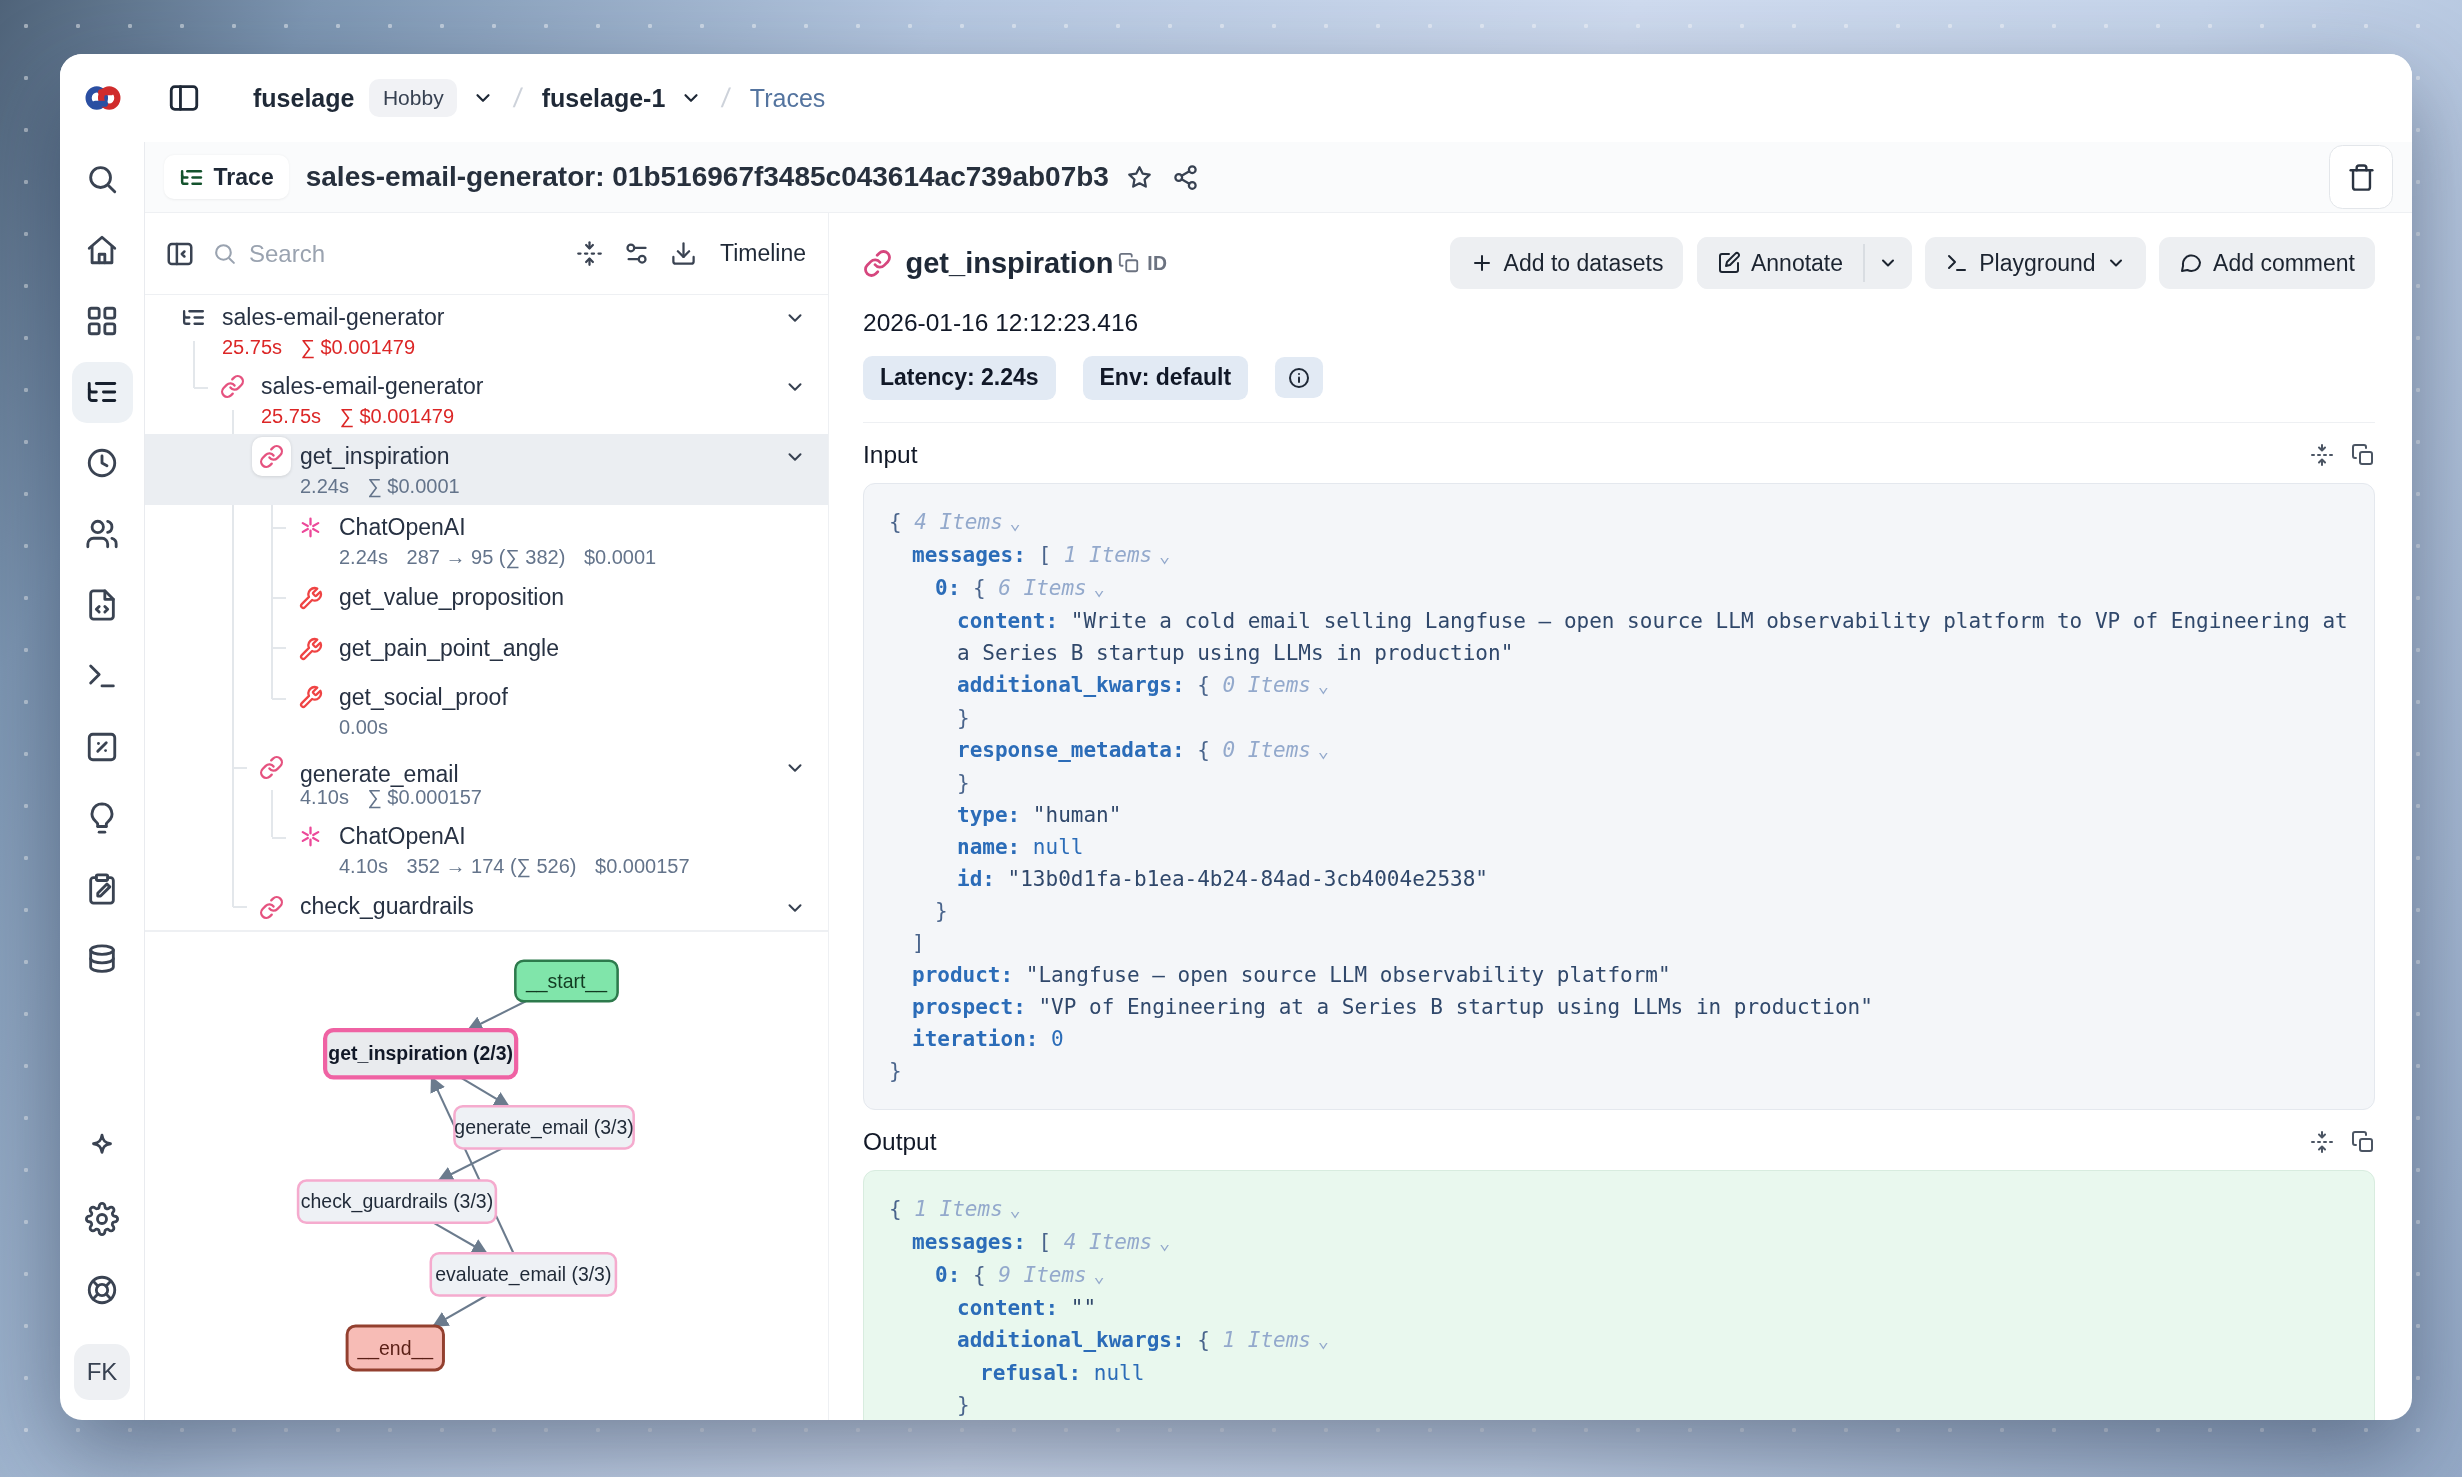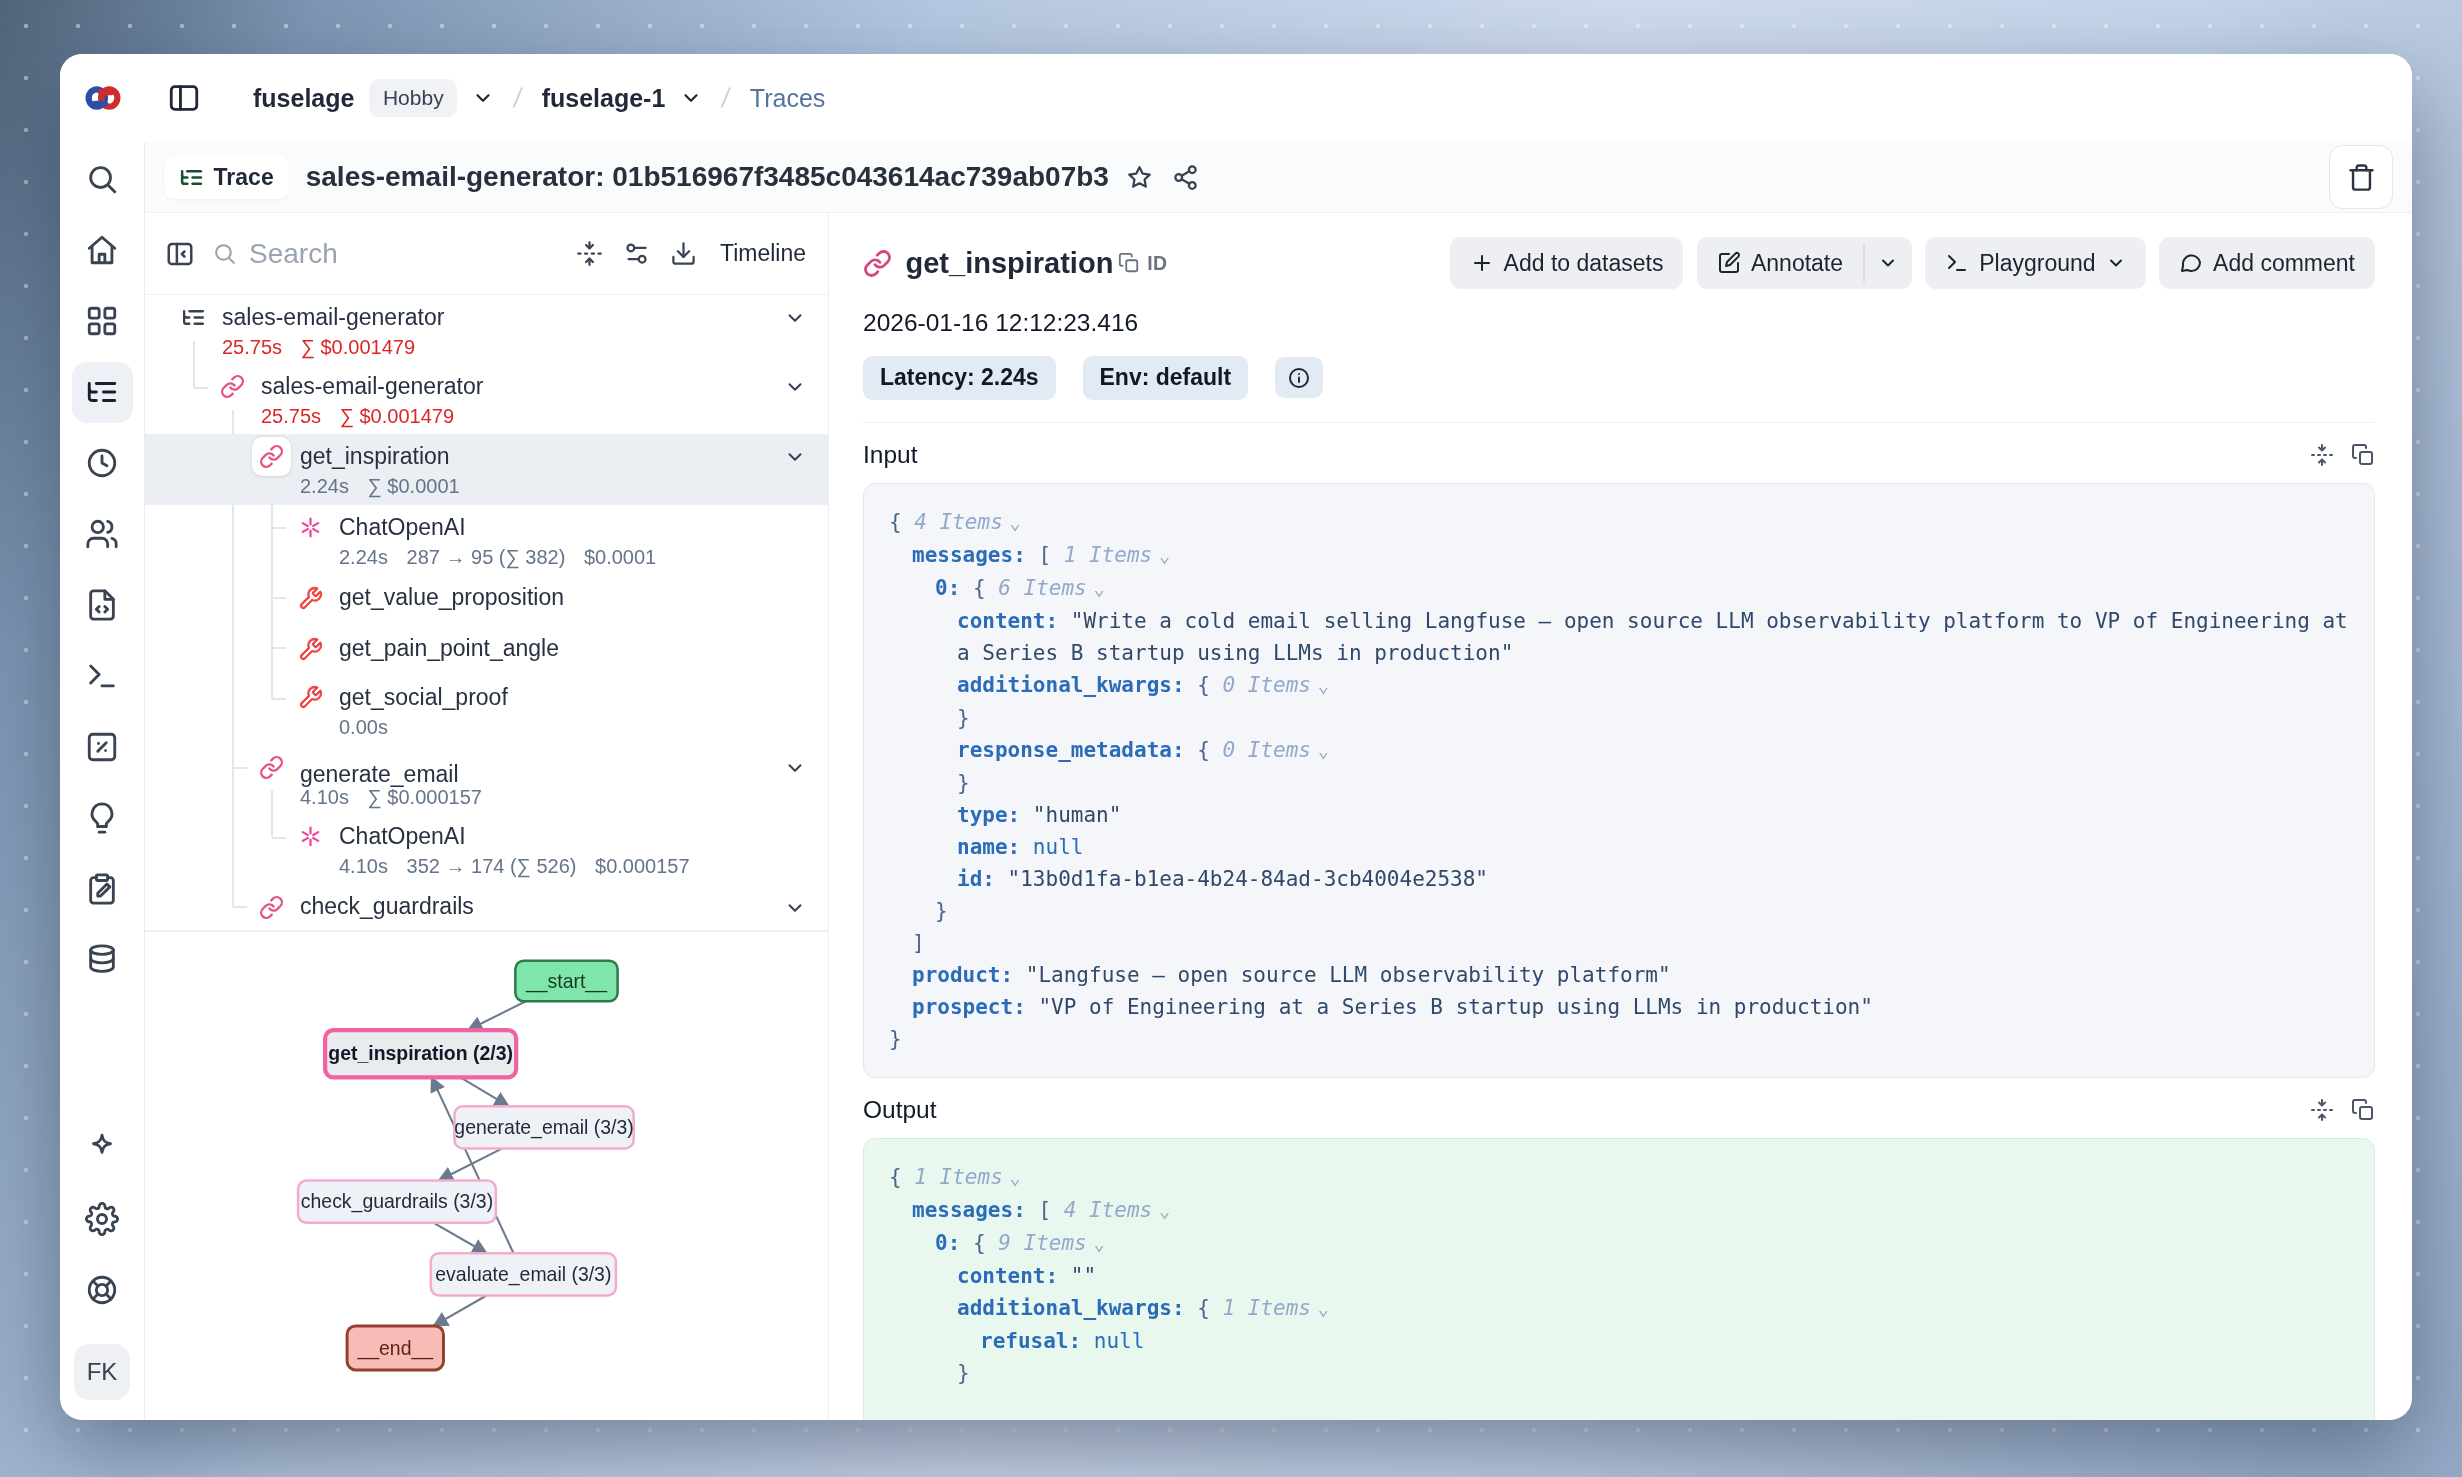--- a/index.html
+++ b/index.html
@@ -44,21 +44,21 @@
   .tb-right { margin-left:auto; }
   .trash-btn { width:64px; height:64px; border:1.7px solid #e3e6ea; border-radius:13.5px; background:#fff;
     display:flex; align-items:center; justify-content:center; color:#2b3442; }
 
   .content { flex:1; display:flex; min-height:0; }
 
   
   .tree-panel { width:684px; flex:none; border-right:1.7px solid #eef0f3; display:flex; flex-direction:column; min-height:0; background:#fff; }
   .tree-toolbar { height:82px; flex:none; border-bottom:1.7px solid #eef0f3; display:flex; align-items:center; padding:0 22px 0 20px; gap:17px; color:#3a4352; }
   .search-wrap { display:flex; align-items:center; gap:12px; flex:1; color:#9aa3b0; }
-  .search-wrap input { border:none; outline:none; font-size:28px; color:#374151; width:254px; font-family:"Liberation Sans",sans-serif; background:transparent; }
+  .search-wrap input { border:none; outline:none; font-size:24px; color:#374151; width:254px; font-family:"Liberation Sans",sans-serif; background:transparent; }
   .search-wrap input::placeholder { color:#9aa3b0; }
   .tt-icons { display:flex; align-items:center; gap:20px; color:#3a4352; }
   .tt-label { font-size:23px; font-weight:500; color:#1f2937; margin-left:3.4px; }
 
   .tree-rows { height:635px; flex:none; position:relative; overflow:hidden; padding-top:6.8px; }
   .tree-row { position:absolute; left:0; width:100%; }
   .tree-row.selected { background:#ebeef2; }
   .t-icon { position:absolute; width:25px; height:25px; }
   .t-iconbox { position:absolute; width:39px; height:39px; background:#fff; border-radius:10px; box-shadow:0 0.8px 3.4px rgba(0,0,0,.12); }
   .t-name { position:absolute; font-size:23px; font-weight:500; color:#273142; white-space:nowrap; }
@@ -672,20 +672,21 @@
                 <div class="j-line" style="padding-left: 68px;"><span class="j-p">}</span></div>
                 <div class="j-line" style="padding-left: 68px;"><span class="j-k">response_metadata: </span><span class="j-p">{ </span><span class="j-m">0 Items</span><span class="j-caret">⌄</span></div>
                 <div class="j-line" style="padding-left: 68px;"><span class="j-p">}</span></div>
                 <div class="j-line" style="padding-left: 68px;"><span class="j-k">type: </span><span class="j-s">"human"</span></div>
                 <div class="j-line" style="padding-left: 68px;"><span class="j-k">name: </span><span class="j-n">null</span></div>
                 <div class="j-line" style="padding-left: 68px;"><span class="j-k">id: </span><span class="j-s">"13b0d1fa-b1ea-4b24-84ad-3cb4004e2538"</span></div>
                 <div class="j-line" style="padding-left: 46px;"><span class="j-p">}</span></div>
                 <div class="j-line" style="padding-left: 23px;"><span class="j-p">]</span></div>
                 <div class="j-line" style="padding-left: 23px;"><span class="j-k">product: </span><span class="j-s">"Langfuse – open source LLM observability platform"</span></div>
                 <div class="j-line" style="padding-left: 23px;"><span class="j-k">prospect: </span><span class="j-s">"VP of Engineering at a Series B startup using LLMs in production"</span></div>
+                <div class="j-line" style="padding-left: 23px;"><span class="j-k">iteration: </span><span class="j-n">0</span></div>
                 <div class="j-line" style="padding-left: 0px;"><span class="j-p">}</span></div>
               </div>
 
             <div class="sec-head">
               <span class="sec-label">Output</span>
               <span class="sec-icons">
                 <span class="icon" id="ic-fold-out">
                     <svg viewBox="0 0 24 24" width="24" height="24" fill="none" stroke="currentColor" stroke-width="2" stroke-linecap="round" stroke-linejoin="round">
                       <path d="M12 22v-5"></path>
                       <path d="M12 7V2"></path>

